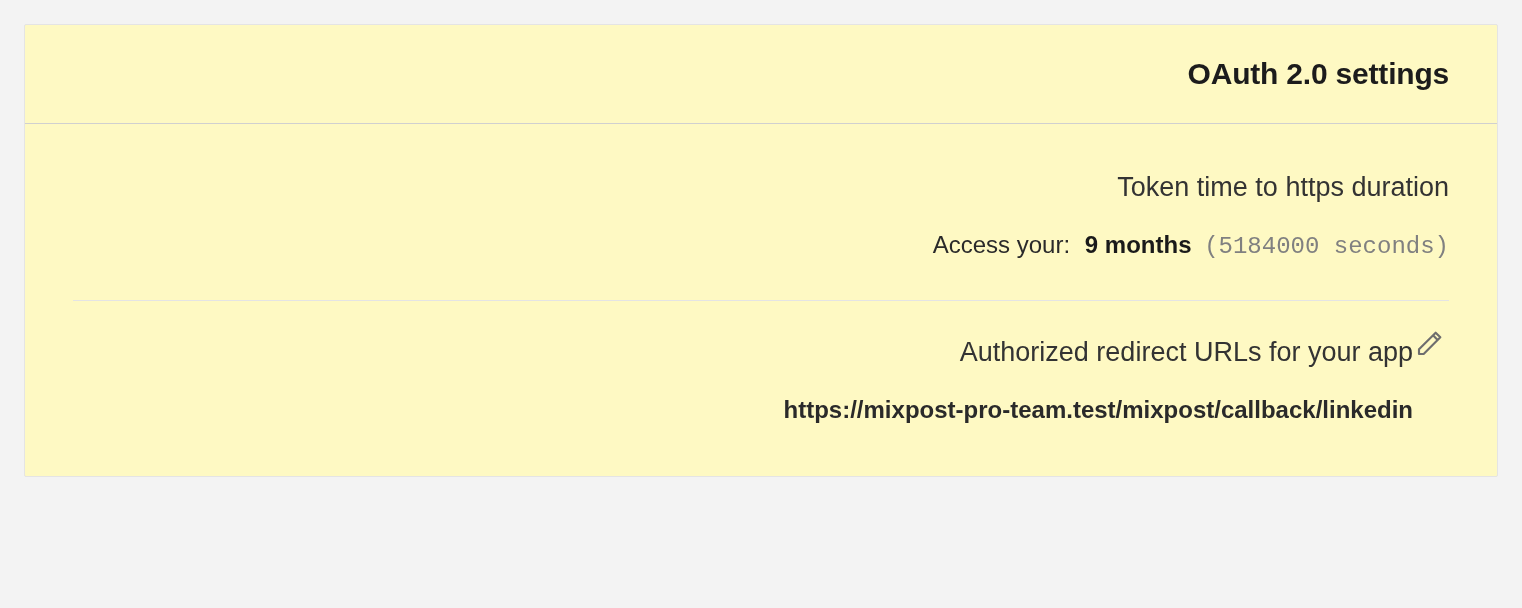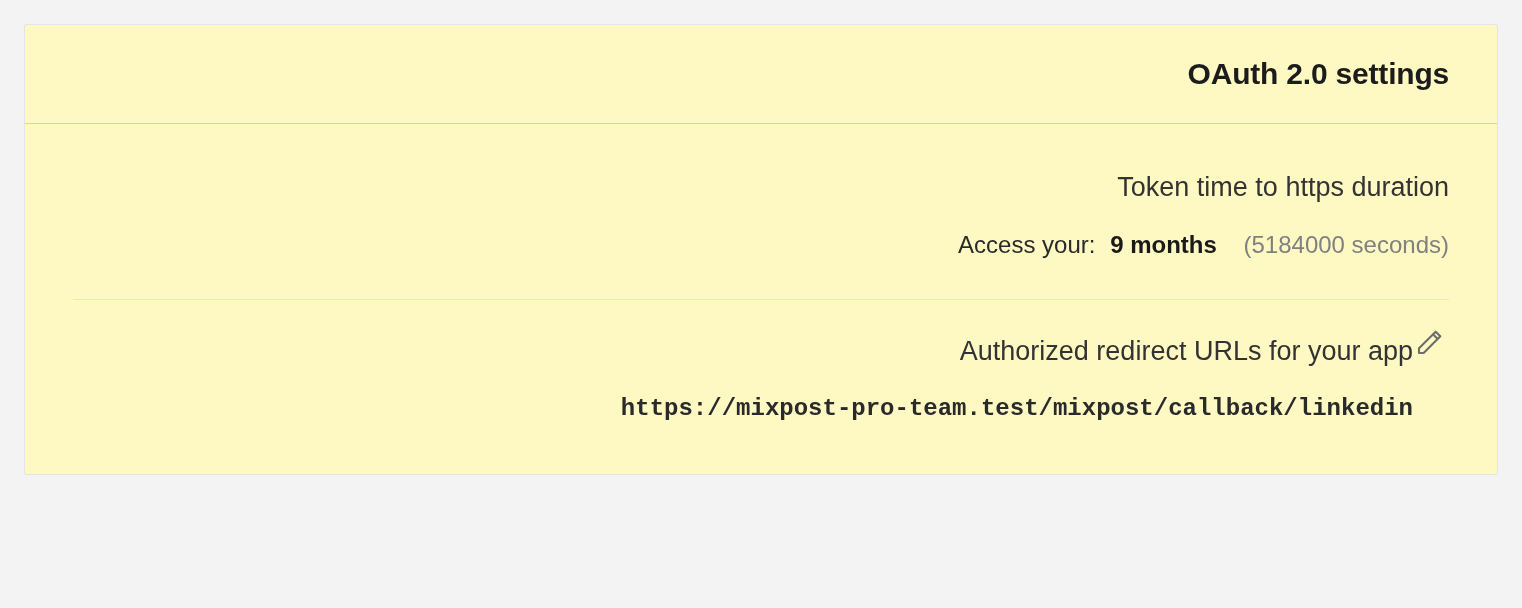--- a/index.html
+++ b/index.html
@@ -51,21 +51,22 @@
     color: #2a2a2a;
   }
   .token-line .value {
     font-weight: 700;
     color: #1a1a1a;
     margin-left: 8px;
   }
   .token-line .seconds {
     color: #808080;
     font-weight: 400;
-    margin-left: 20px;
+    margin-left: 6px;
+    font-family: Liberation Mono, monospace;
   }
   .divider {
     border: none;
     border-top: 1px solid #e4e4e4;
     margin: 36px 0 36px 0;
   }
   .redirect-section {
     display: flex;
     justify-content: space-between;
     align-items: flex-start;
@@ -97,21 +98,20 @@
     margin: 28px 0 0 0;
     padding: 0;
     list-style: none;
   }
   .url-list li {
     font-size: 24px;
     font-weight: 700;
     color: #2a2a2a;
     margin-bottom: 28px;
     word-break: break-all;
-    font-family: Liberation Mono, monospace;
   }
 </style>
 </head>
 <body>
 
 <div class="page-wrap">
   <div class="card">
 
     <div class="card-header">
       <h1>OAuth 2.0 settings</h1>

